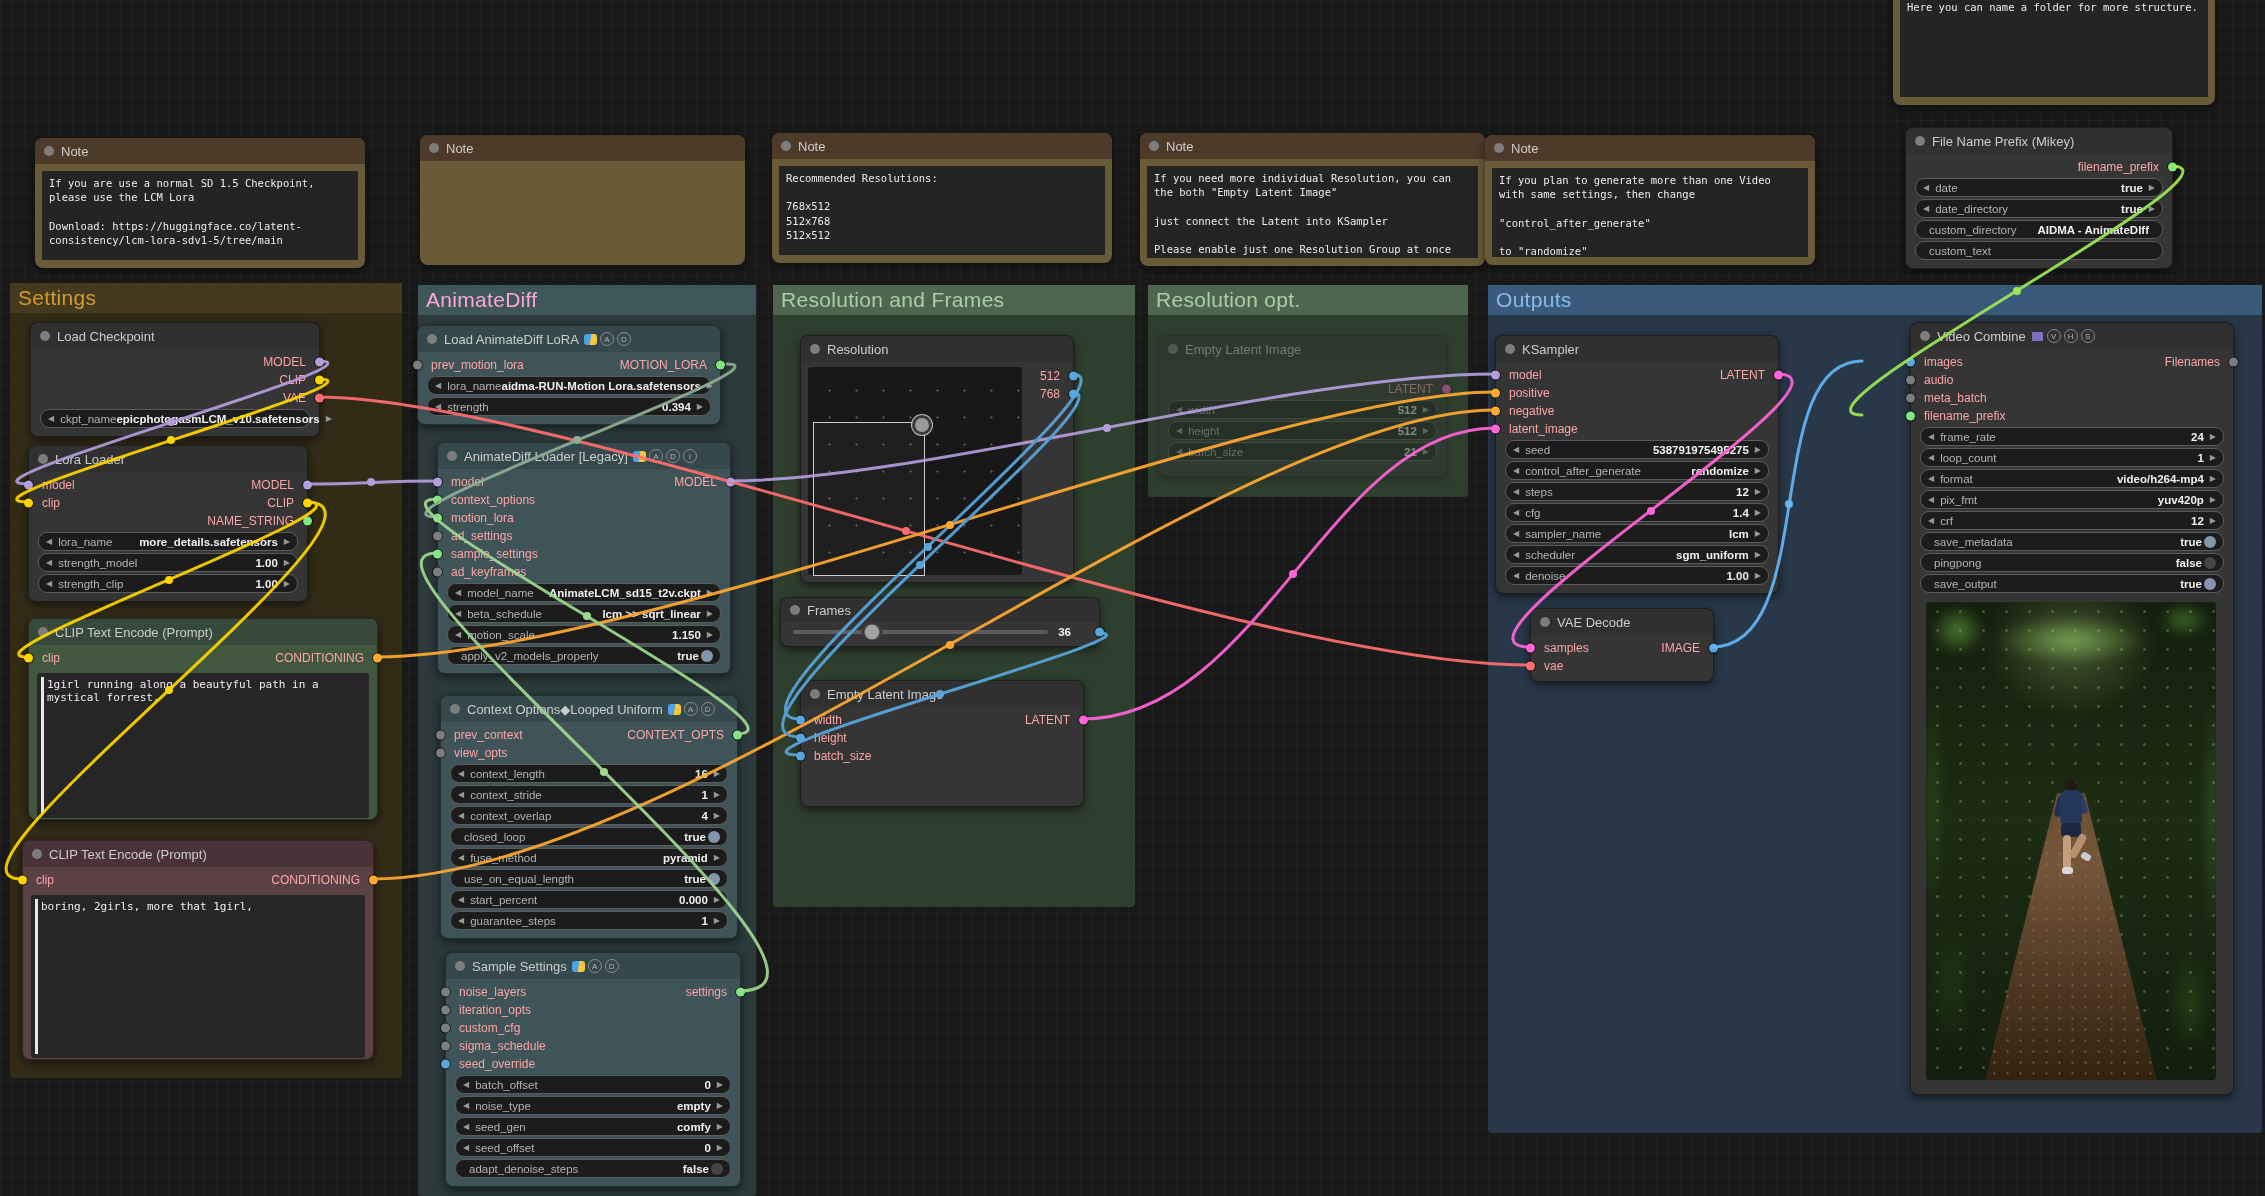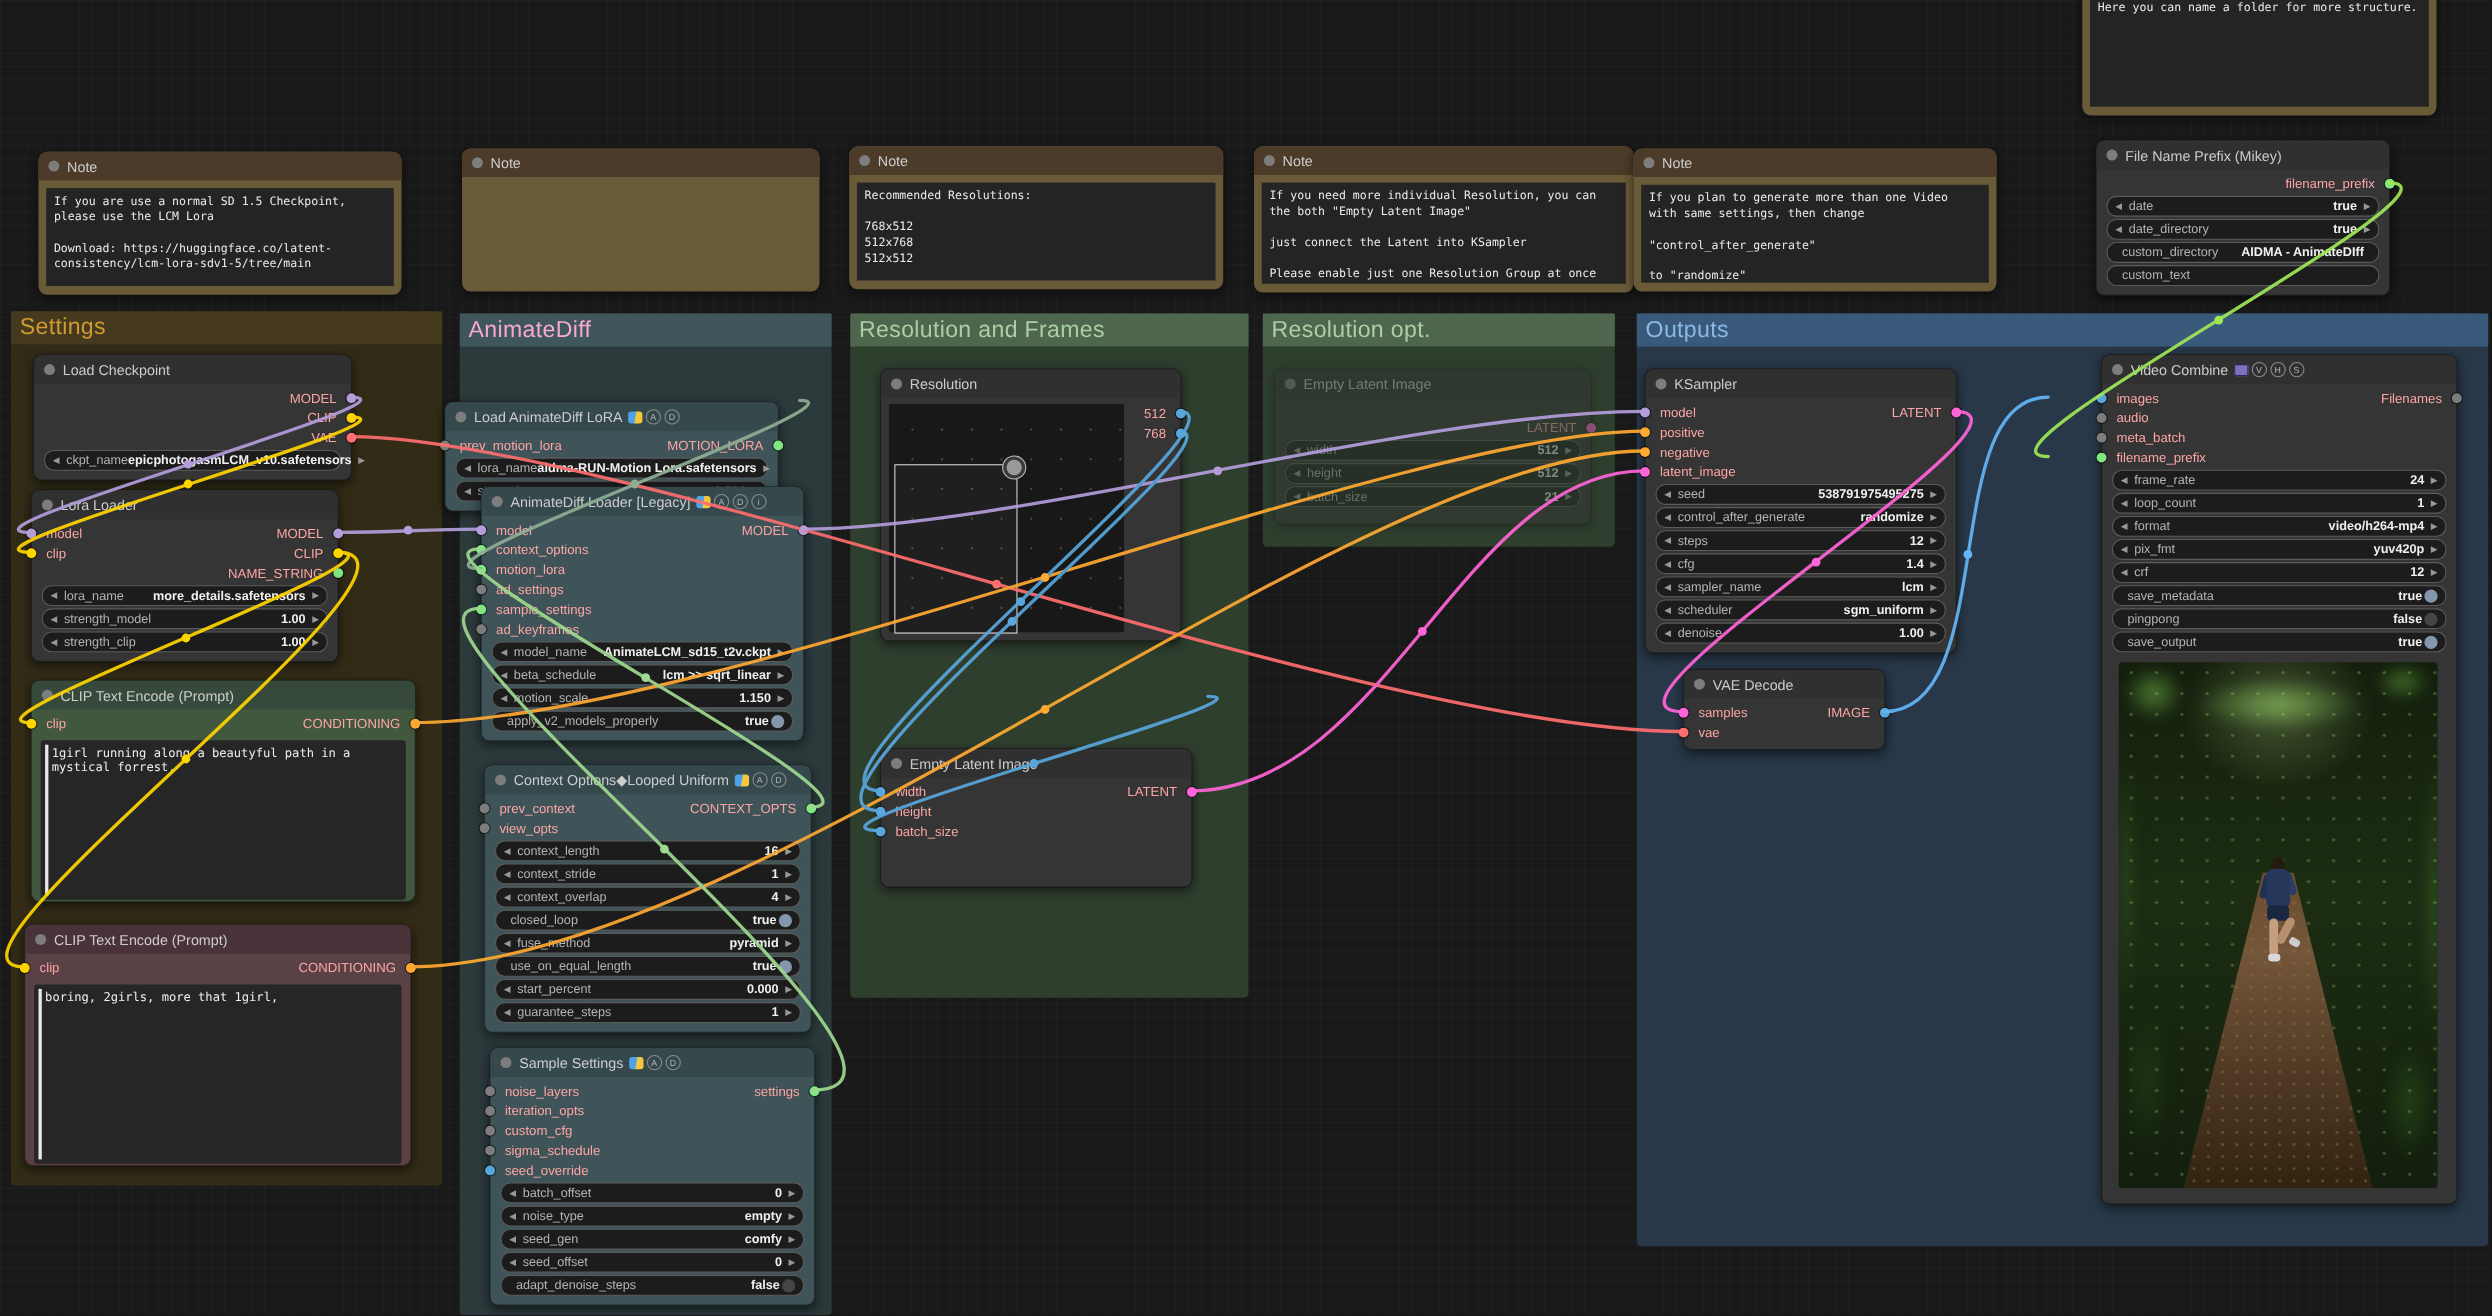--- a/index.html
+++ b/index.html
@@ -287,21 +287,21 @@
       <div class="prow">
           <span class="pin in c-yellow"></span>
           <span class="plabel">clip</span>
           <span class="plabel">CONDITIONING</span>
           <span class="pin out c-orange"></span>
         </div>
       <div class="prompt" style="height:153px;">boring, 2girls, more that 1girl,</div>
     </div>
   </div>
 
-  <div class="node n-teal" style="left:404px;top:325px;width:302px;margin-top:40px;">
+  <div class="node n-teal" style="left:417px;top:325px;width:302px;">
     <div class="nhead">
         <span class="hdot"></span>
         <span>Load AnimateDiff LoRA</span>
         <span class="maskicon"></span>
         <span class="cbadge">A</span>
         <span class="cbadge">D</span>
       </div>
     <div class="nbody">
       <div class="prow">
           <span class="pin in c-gray"></span>
@@ -532,20 +532,33 @@
           <span class="plabel">512</span>
           <span class="pin out c-blue"></span>
         </div>
       <div class="prow">
           <span class="plabel">768</span>
           <span class="pin out c-blue"></span>
         </div>
     </div>
   </div>
 
+  <div class="node" style="left:780px;top:597px;width:318px;height:48px;">
+    <div class="nhead" style="height:24px;">
+        <span class="hdot"></span>
+        <span>Frames</span>
+      </div>
+    <div class="slider-row">
+      <div class="track">
+          <div class="thumb"></div>
+        </div>
+      <span class="sval">36</span>
+      <span class="pin out c-blue" style="right:-5px;"></span>
+    </div>
+  </div>
 
   <div class="node" style="left:800px;top:680px;width:282px;height:125px;">
     <div class="nhead">
         <span class="hdot"></span>
         <span>Empty Latent Image</span>
       </div>
     <div class="nbody">
       <div class="prow">
           <span class="pin in c-blue"></span>
           <span class="plabel">width</span>

